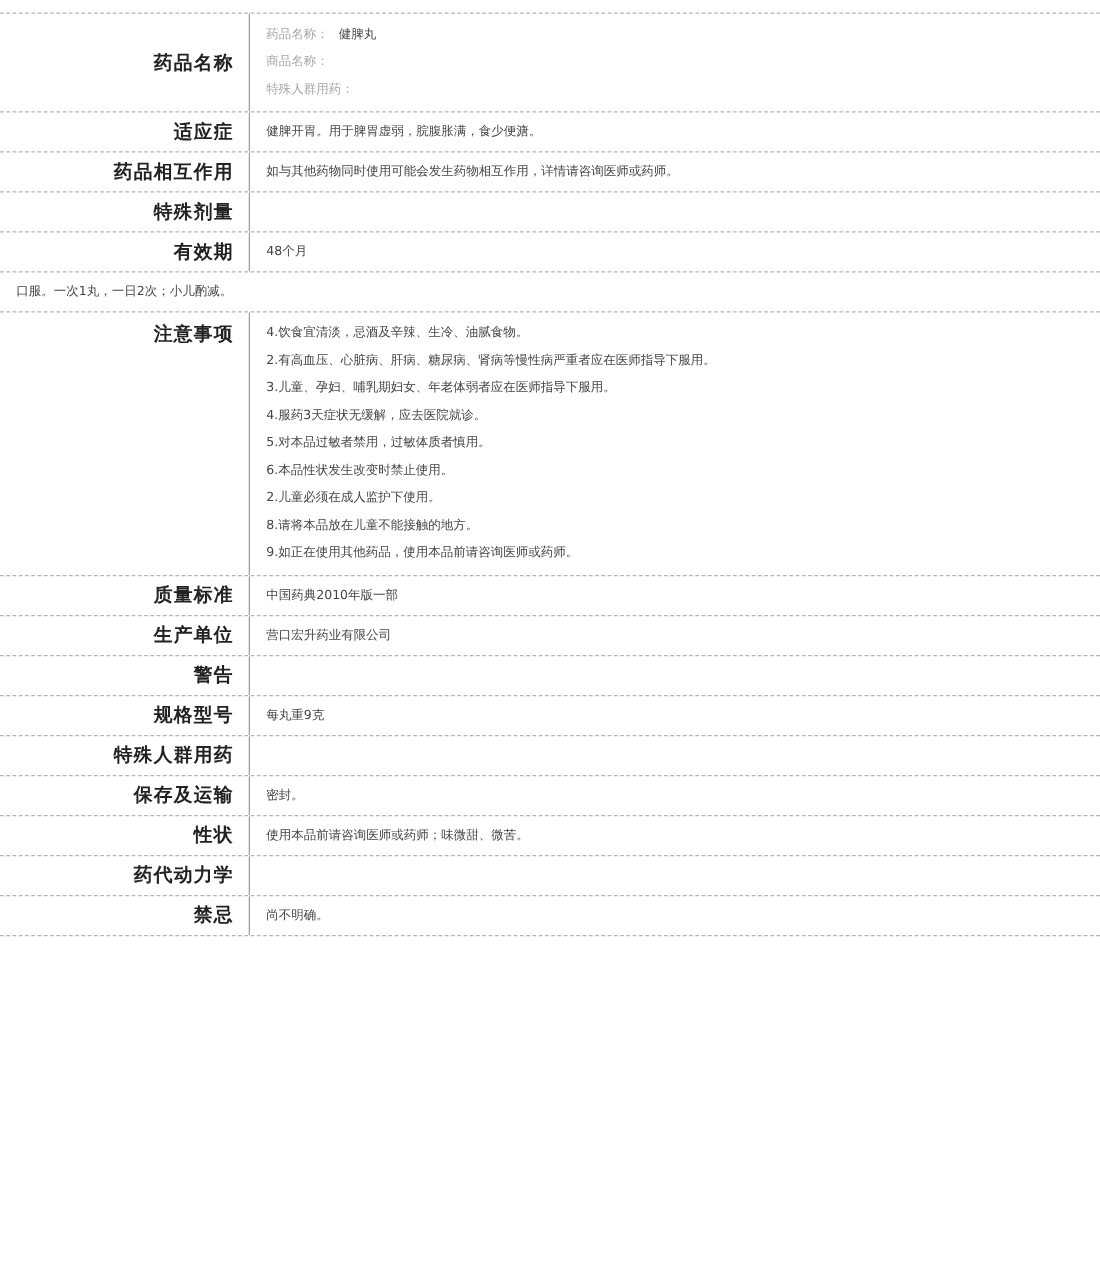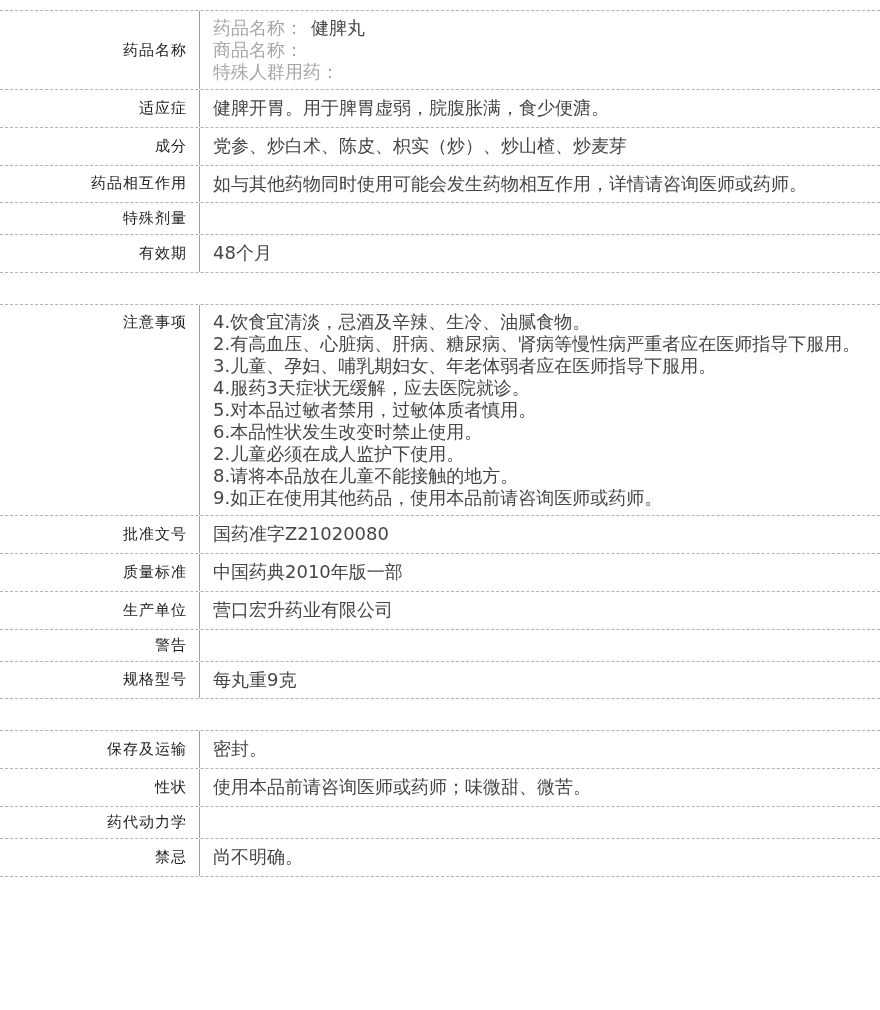--- a/index.html
+++ b/index.html
@@ -35,34 +35,34 @@
   }
   .row-label {
     width: 200px;
     flex: 0 0 200px;
     border-right: 1px solid var(--divider);
     display: flex;
     align-items: center;
     justify-content: flex-end;
     padding: 4px 12px 4px 4px;
     font-size: 15px;
-    font-weight: normal;
+    font-weight: bold;
     color: var(--label-text);
     letter-spacing: 1px;
   }
   .row.align-top .row-label {
     align-items: flex-start;
     padding-top: 8px;
   }
   .row-content {
     flex: 1 1 auto;
     display: flex;
     align-items: center;
     padding: 4px 12px 4px 13px;
-    font-size: 18px;
+    font-size: 10px;
     color: var(--content-text);
     line-height: 1.6;
   }
   .row-content.multiline {
     display: block;
     padding-top: 6px;
     padding-bottom: 6px;
   }
   .name-line { line-height: 22px; white-space: nowrap; }
   .name-key { color: var(--muted-text); }
@@ -88,63 +88,56 @@
           <span class="name-key">特殊人群用药：</span><span class="name-value"></span>
         </div>
       </div>
     </div>
 
     <div class="row">
       <div class="row-label">适应症</div>
       <div class="row-content">健脾开胃。用于脾胃虚弱，脘腹胀满，食少便溏。</div>
     </div>
 
-    <div class="row">
-      <div class="row-label">成分</div>
-      <div class="row-content">党参、炒白术、陈皮、枳实（炒）、炒山楂、炒麦芽</div>
-    </div>
 
     <div class="row">
       <div class="row-label">药品相互作用</div>
       <div class="row-content">如与其他药物同时使用可能会发生药物相互作用，详情请咨询医师或药师。</div>
     </div>
 
 
     <div class="row">
       <div class="row-label">特殊剂量</div>
       <div class="row-content"></div>
     </div>
 
     <div class="row">
       <div class="row-label">有效期</div>
       <div class="row-content">48个月</div>
     </div>
 
     <div class="row">
+      <div class="row-content">口服。一次1丸，一日2次；小儿酌减。</div>
     </div>
 
     <div class="row align-top">
       <div class="row-label">注意事项</div>
       <div class="row-content multiline">
         <div class="note-line">4.饮食宜清淡，忌酒及辛辣、生冷、油腻食物。</div>
         <div class="note-line">2.有高血压、心脏病、肝病、糖尿病、肾病等慢性病严重者应在医师指导下服用。</div>
         <div class="note-line">3.儿童、孕妇、哺乳期妇女、年老体弱者应在医师指导下服用。</div>
         <div class="note-line">4.服药3天症状无缓解，应去医院就诊。</div>
         <div class="note-line">5.对本品过敏者禁用，过敏体质者慎用。</div>
         <div class="note-line">6.本品性状发生改变时禁止使用。</div>
         <div class="note-line">2.儿童必须在成人监护下使用。</div>
         <div class="note-line">8.请将本品放在儿童不能接触的地方。</div>
         <div class="note-line">9.如正在使用其他药品，使用本品前请咨询医师或药师。</div>
       </div>
     </div>
 
-    <div class="row">
-      <div class="row-label">批准文号</div>
-      <div class="row-content">国药准字Z21020080</div>
-    </div>
 
     <div class="row">
       <div class="row-label">质量标准</div>
       <div class="row-content">中国药典2010年版一部</div>
     </div>
 
     <div class="row">
       <div class="row-label">生产单位</div>
       <div class="row-content">营口宏升药业有限公司</div>
     </div>
@@ -154,20 +147,21 @@
       <div class="row-content"></div>
     </div>
 
 
     <div class="row">
       <div class="row-label">规格型号</div>
       <div class="row-content">每丸重9克</div>
     </div>
 
     <div class="row">
+      <div class="row-label">特殊人群用药</div>
       <div class="row-content"></div>
     </div>
 
     <div class="row">
       <div class="row-label">保存及运输</div>
       <div class="row-content">密封。</div>
     </div>
 
     <div class="row">
       <div class="row-label">性状</div>

